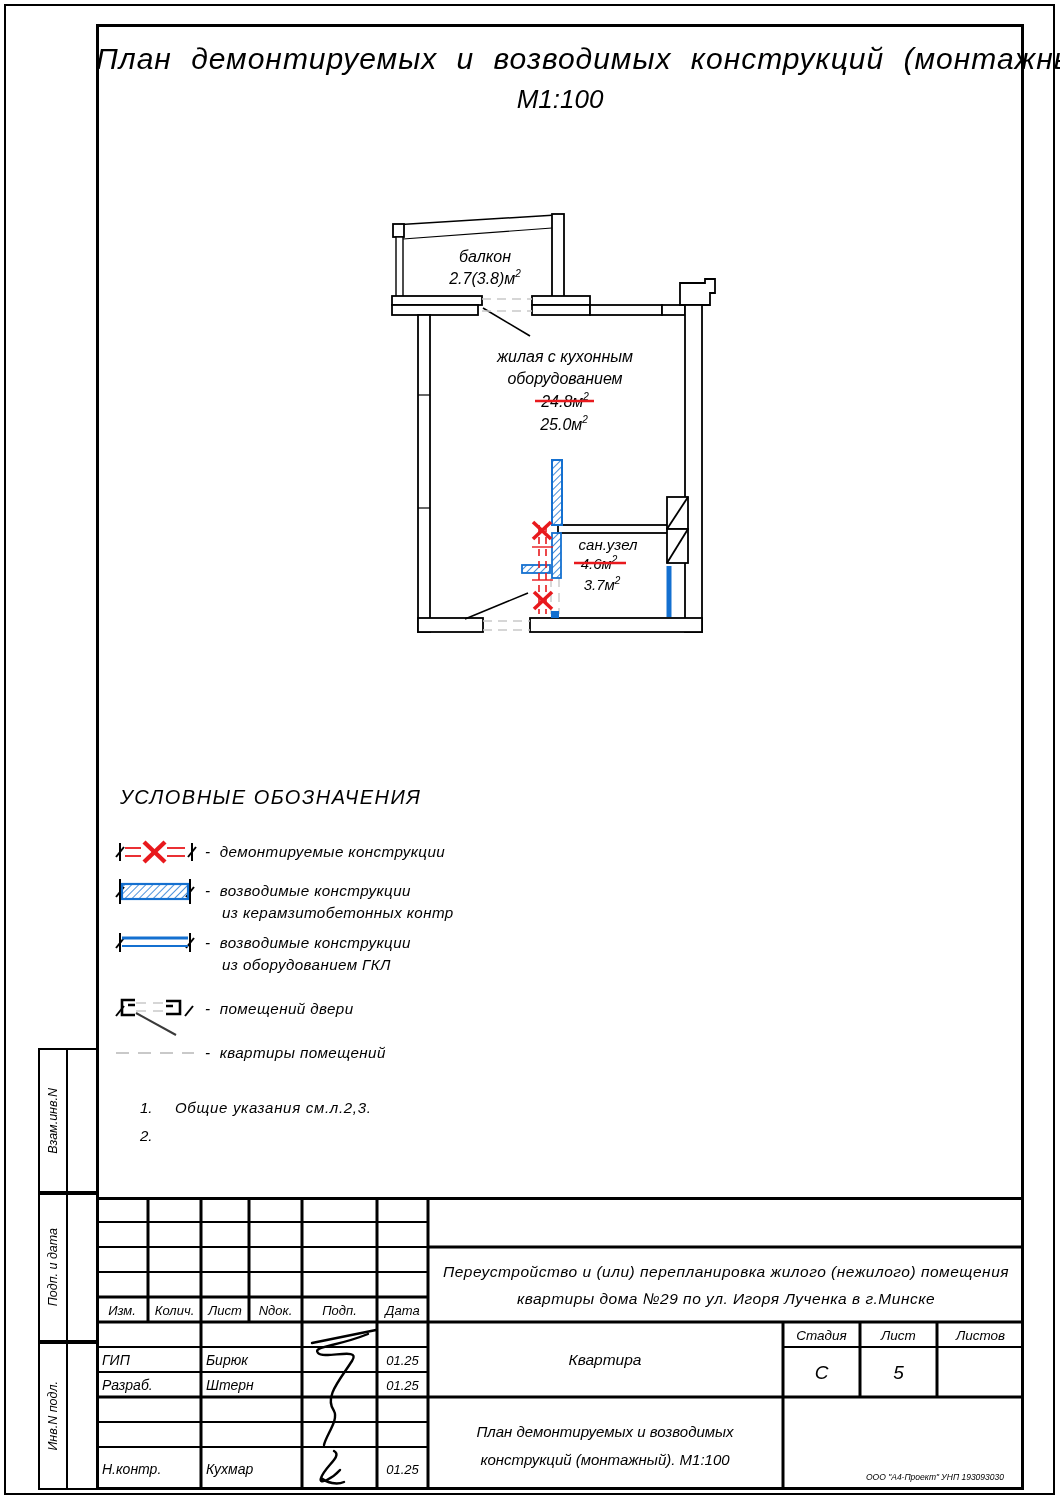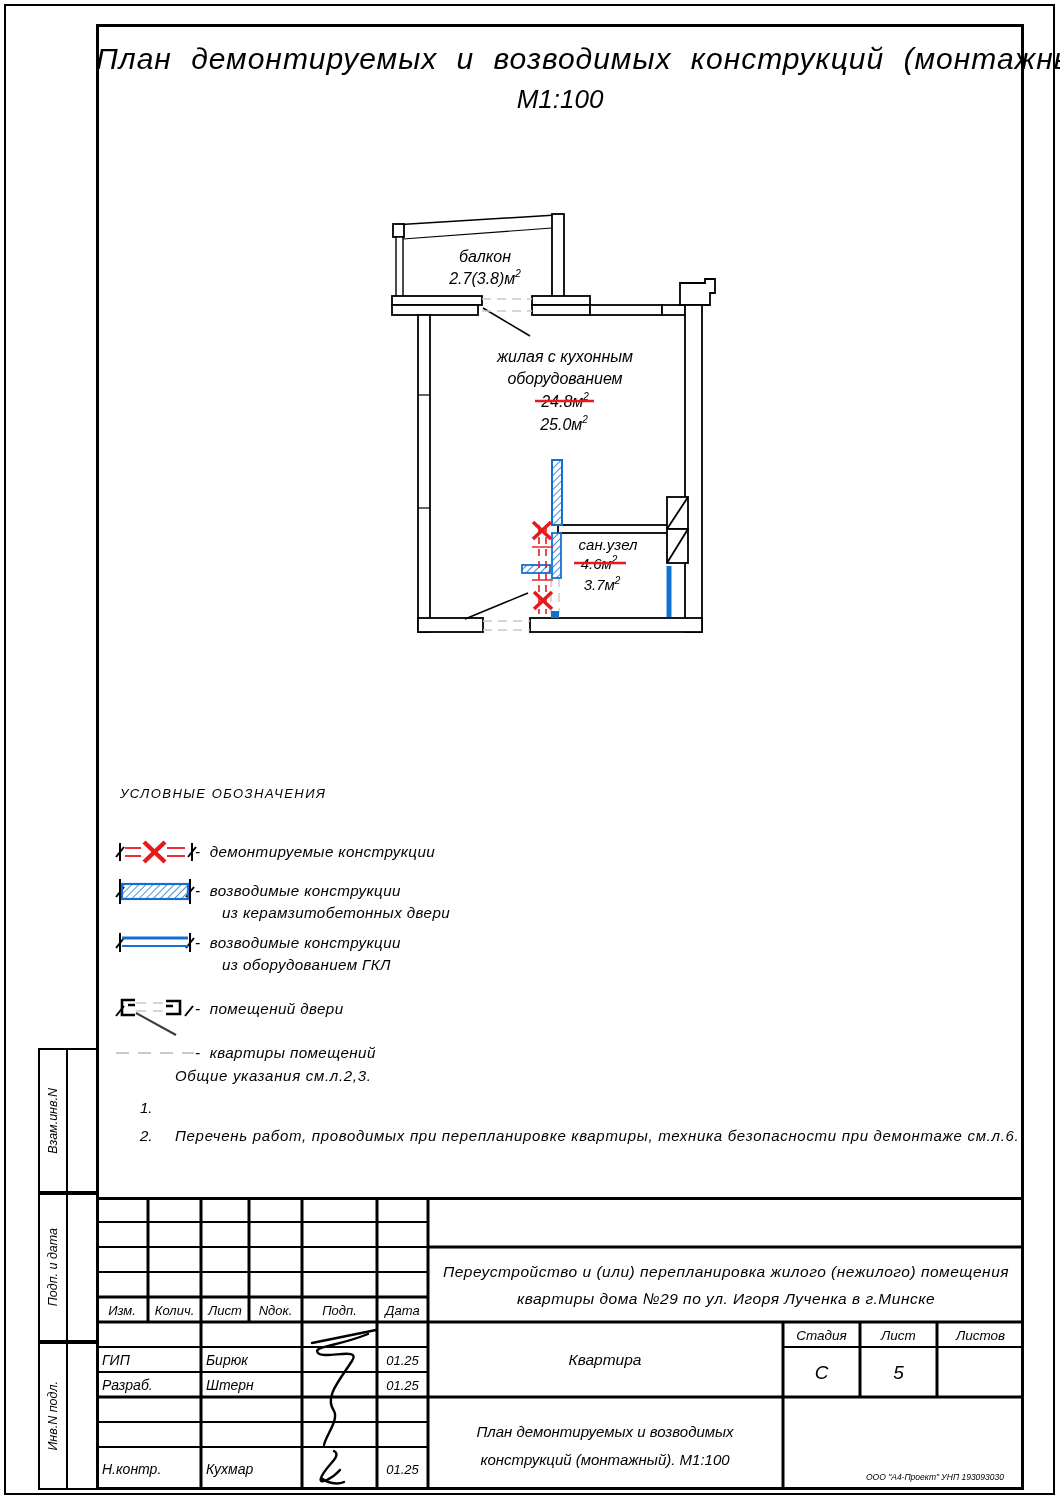--- a/index.html
+++ b/index.html
@@ -7,22 +7,22 @@
     position:relative; width:1060px; height:1500px; background:#ffffff;
     font-family:"Liberation Sans", sans-serif; font-style:italic; color:#000;
     overflow:hidden;
   }
   .abs{position:absolute;}
   .outer-border{left:4px;top:4px;width:1051px;height:1491px;border:2px solid #000;box-sizing:border-box;}
   .main-frame{left:96px;top:24px;width:928px;height:1466px;border:3px solid #000;box-sizing:border-box;}
   .page-title{left:96px;width:928px;text-align:center;white-space:pre;font-weight:500;}
   .title-l1{top:42px;font-size:30px;letter-spacing:1px;word-spacing:10px;}
   .title-l2{top:84px;font-size:26px;}
-  .legend-head{left:120px;top:786px;font-size:13px;letter-spacing:1.5px;}
-  .leg-text{left:195px;font-size:15.2px;letter-spacing:.4px;white-space:pre;}
+  .legend-head{left:120px;top:786px;font-size:20px;letter-spacing:1.5px;}
+  .leg-text{left:205px;font-size:15.2px;letter-spacing:.4px;white-space:pre;}
   .leg-text2{left:222px;font-size:15.2px;letter-spacing:.4px;white-space:pre;}
   .note-num{left:140px;font-size:15px;}
   .note-text{left:175px;font-size:15px;letter-spacing:.7px;white-space:pre;}
   
   .vbox{left:38px;width:60px;border:2px solid #000;box-sizing:border-box;display:flex;}
   .vbox .cellL{width:26px;border-right:2px solid #000;display:flex;align-items:center;justify-content:center;}
   .vbox .cellR{flex:1;}
   .vlabel{writing-mode:vertical-rl;transform:rotate(180deg);font-size:12.5px;white-space:nowrap;}
   svg text{font-family:"Liberation Sans", sans-serif;font-style:italic;fill:#000;}
   .blue{stroke:var(--new-wall-blue);}
@@ -186,30 +186,29 @@
         <line x1="26" y1="176" x2="54" y2="176"></line>
       </g>
       <line x1="26" y1="178" x2="66" y2="200" stroke="#3a3a3a" stroke-width="2"></line>
     </g>
 
     <line x1="6" y1="218" x2="84" y2="218" class="gray" stroke-width="1.8" stroke-dasharray="13 9"></line>
   </svg>
 
   <div class="abs leg-text" style="top:843px;">-  демонтируемые конструкции</div>
   <div class="abs leg-text" style="top:882px;">-  возводимые конструкции</div>
-  <div class="abs leg-text2" style="top:904px;">из керамзитобетонных двери</div>
+  <div class="abs leg-text2" style="top:904px;">из керамзитобетонных контр</div>
   <div class="abs leg-text" style="top:934px;">-  возводимые конструкции</div>
   <div class="abs leg-text2" style="top:956px;">из оборудованием ГКЛ</div>
   <div class="abs leg-text" style="top:1000px;">-  помещений двери</div>
   <div class="abs leg-text" style="top:1044px;">-  квартиры помещений</div>
 
   <div class="abs note-num" style="top:1099px;">1.</div>
-  <div class="abs note-text" style="top:1067px;">Общие указания см.л.2,3.</div>
+  <div class="abs note-text" style="top:1099px;">Общие указания см.л.2,3.</div>
   <div class="abs note-num" style="top:1127px;">2.</div>
-  <div class="abs note-text" style="top:1127px;">Перечень работ, проводимых при перепланировке квартиры, техника безопасности при демонтаже см.л.6.</div>
 
   <div class="abs vbox" style="top:1048px;height:145px;">
     <div class="cellL">
         <span class="vlabel">Взам.инв.N</span>
       </div>
     <div class="cellR"></div>
   </div>
   <div class="abs vbox" style="top:1193px;height:149px;">
     <div class="cellL">
         <span class="vlabel">Подп. и дата</span>

